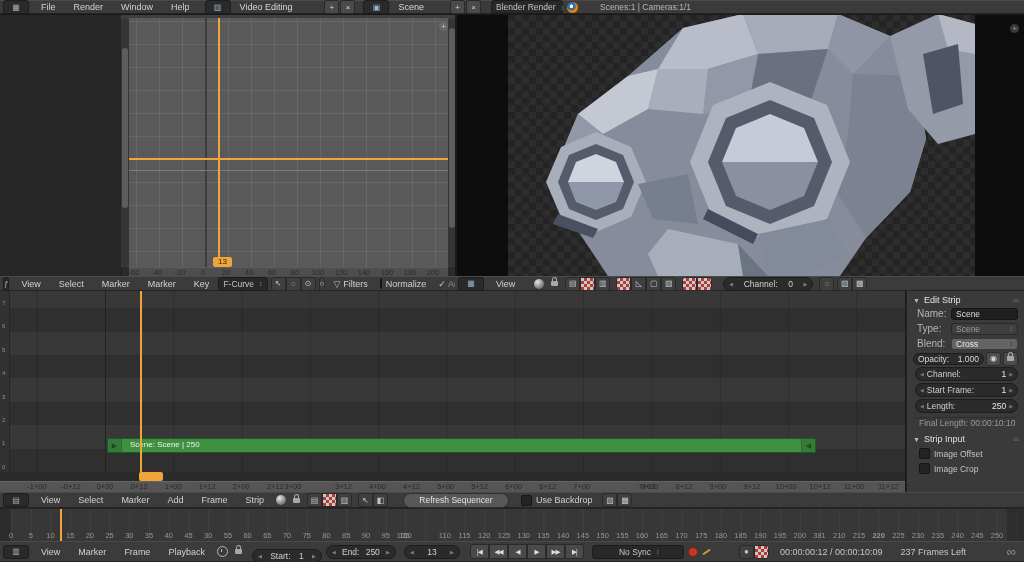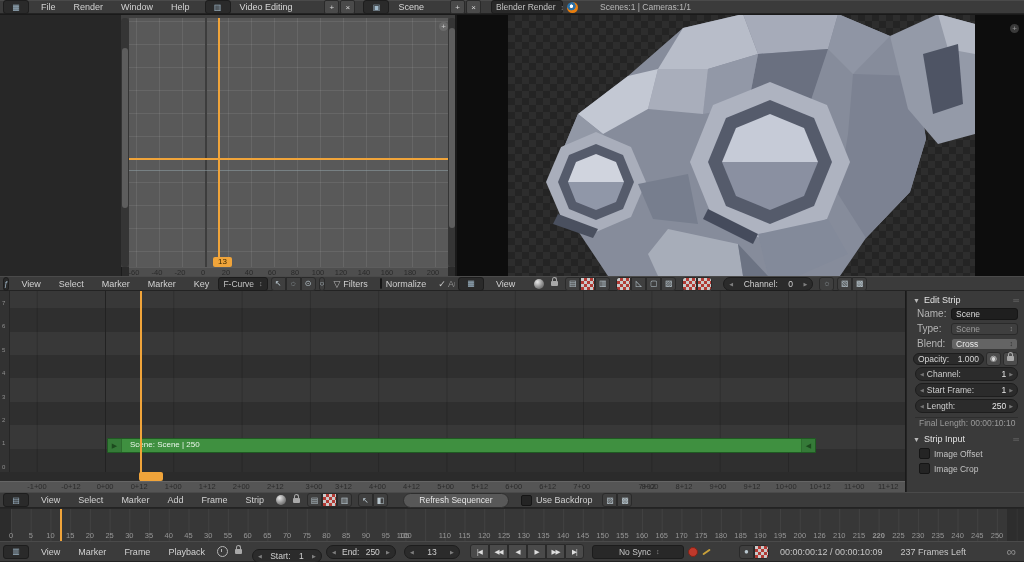--- a/index.html
+++ b/index.html
@@ -329,21 +329,21 @@
   <div class="abs orange" id="vse-cfbox"></div>
   <div class="abs" id="vse-ruler">
       <span class="ruler-lab" style="position: absolute; left: 37px;">-1+00</span>
       <span class="ruler-lab" style="position: absolute; left: 71.05px;">-0+12</span>
       <span class="ruler-lab" style="position: absolute; left: 105.1px;">0+00</span>
       <span class="ruler-lab" style="position: absolute; left: 139.15px;">0+12</span>
       <span class="ruler-lab" style="position: absolute; left: 173.2px;">1+00</span>
       <span class="ruler-lab" style="position: absolute; left: 207.25px;">1+12</span>
       <span class="ruler-lab" style="position: absolute; left: 241.3px;">2+00</span>
       <span class="ruler-lab" style="position: absolute; left: 275.35px;">2+12</span>
-      <span class="ruler-lab" style="position: absolute; left: 314px;">3+00</span>
+      <span class="ruler-lab" style="position: absolute; left: 293px;">3+00</span>
       <span class="ruler-lab" style="position: absolute; left: 343.45px;">3+12</span>
       <span class="ruler-lab" style="position: absolute; left: 377.5px;">4+00</span>
       <span class="ruler-lab" style="position: absolute; left: 411.55px;">4+12</span>
       <span class="ruler-lab" style="position: absolute; left: 445.6px;">5+00</span>
       <span class="ruler-lab" style="position: absolute; left: 479.65px;">5+12</span>
       <span class="ruler-lab" style="position: absolute; left: 513.7px;">6+00</span>
       <span class="ruler-lab" style="position: absolute; left: 547.75px;">6+12</span>
       <span class="ruler-lab" style="position: absolute; left: 581.8px;">7+00</span>
       <span class="ruler-lab" style="position: absolute; left: 647px;">7+12</span>
       <span class="ruler-lab" style="position: absolute; left: 649.9px;">8+00</span>
@@ -499,21 +499,21 @@
         <span class="tl-lab" style="position: absolute; left: 622.32px;">155</span>
         <span class="tl-lab" style="position: absolute; left: 642.04px;">160</span>
         <span class="tl-lab" style="position: absolute; left: 661.76px;">165</span>
         <span class="tl-lab" style="position: absolute; left: 681.48px;">170</span>
         <span class="tl-lab" style="position: absolute; left: 701.2px;">175</span>
         <span class="tl-lab" style="position: absolute; left: 720.92px;">180</span>
         <span class="tl-lab" style="position: absolute; left: 740.64px;">185</span>
         <span class="tl-lab" style="position: absolute; left: 760.36px;">190</span>
         <span class="tl-lab" style="position: absolute; left: 780.08px;">195</span>
         <span class="tl-lab" style="position: absolute; left: 799.8px;">200</span>
-        <span class="tl-lab" style="position: absolute; left: 819.52px;">126</span>
+        <span class="tl-lab" style="position: absolute; left: 819.52px;">381</span>
         <span class="tl-lab" style="position: absolute; left: 839.24px;">210</span>
         <span class="tl-lab" style="position: absolute; left: 858.96px;">215</span>
         <span class="tl-lab" style="position: absolute; left: 878.68px; font-weight: bold;">220</span>
         <span class="tl-lab" style="position: absolute; left: 898.4px;">225</span>
         <span class="tl-lab" style="position: absolute; left: 918.12px;">230</span>
         <span class="tl-lab" style="position: absolute; left: 937.84px;">235</span>
         <span class="tl-lab" style="position: absolute; left: 957.56px;">240</span>
         <span class="tl-lab" style="position: absolute; left: 977.28px;">245</span>
         <span class="tl-lab" style="position: absolute; left: 997px;">250</span>
       </div>

